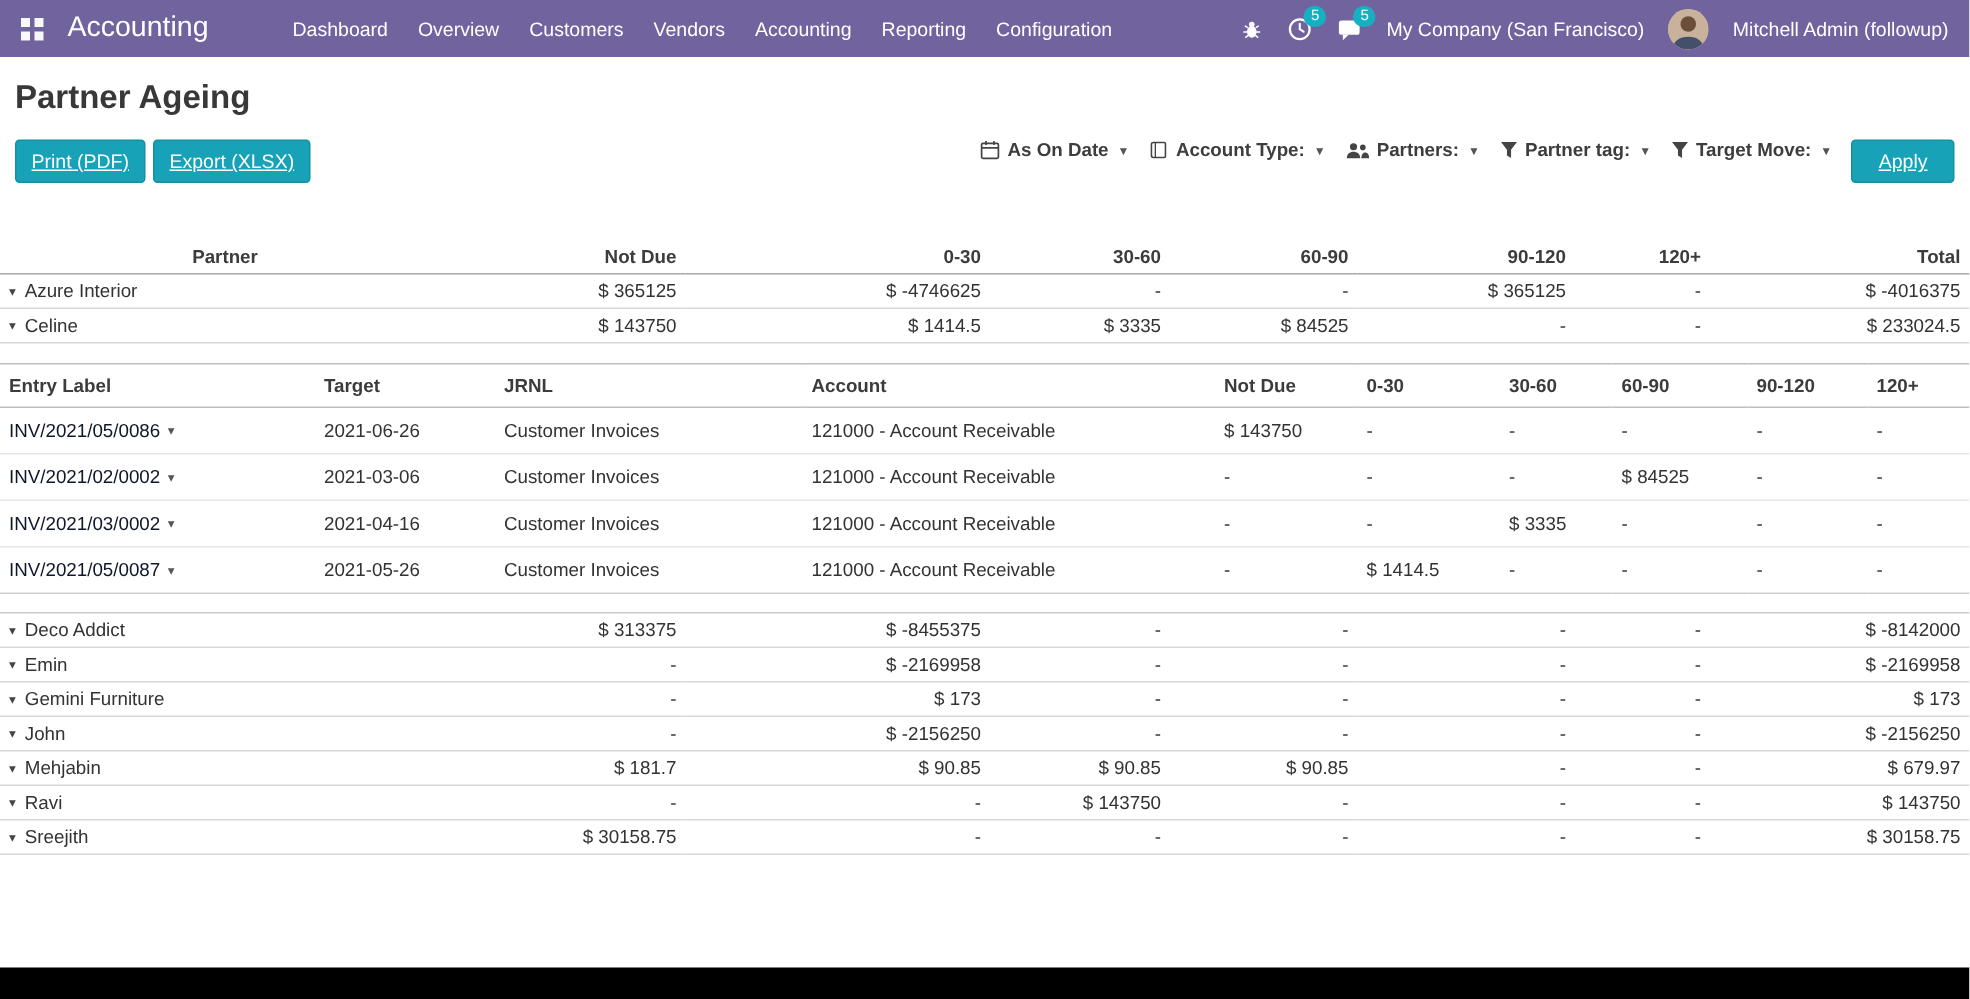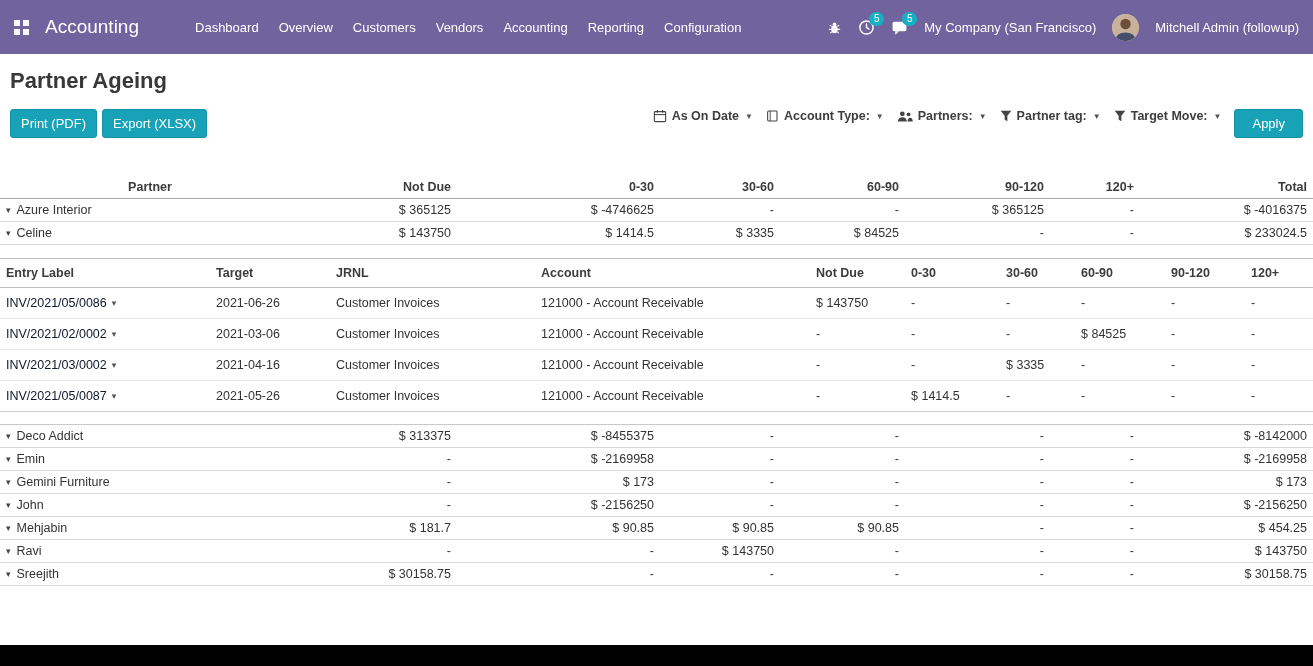--- a/index.html
+++ b/index.html
@@ -5,21 +5,21 @@
   * { box-sizing: border-box; }
   html,body { margin:0; padding:0; }
   body {
     width:1313px; height:666px;
     font-family:"Liberation Sans", sans-serif;
     background:#fff; color:#333;
     position:relative; overflow:hidden;
   }
   
   .navbar {
-    height:54px; background:#71639e; color:#fff;
+    height:38px; background:#71639e; color:#fff;
     display:flex; align-items:center; padding:0 14px;
   }
   .nav-apps {
     display:grid; grid-template-columns:6px 6px; grid-gap:3px;
     cursor:pointer; margin-right:16px;
   }
   .nav-apps i { width:6px; height:6px; background:#fff; opacity:.95; display:block; }
   .brand { font-size:19px; font-weight:400; margin-right:56px; cursor:pointer; white-space:nowrap; }
   .nav-menu { display:flex; gap:20px; font-size:13px;justify-content:center; }
   .nav-menu a { color:#fff; text-decoration:none; cursor:pointer; white-space:nowrap; }
@@ -32,21 +32,21 @@
   }
   .avatar { width:27px; height:27px; border-radius:50%; overflow:hidden; cursor:pointer; flex:0 0 auto; background:#cbb49a; }
   .nav-text { cursor:pointer; white-space:nowrap; }
 
   
   .page-title { font-size:22px; font-weight:bold; color:#383838; margin:14px 10px 0 10px; }
   .actions { margin:14px 10px 0 10px; display:flex; justify-content:space-between; align-items:center; height:31px; }
   .left-btns { display:flex; gap:5px; }
   .btn-teal {
     background:#17a2b8; color:#fff; border:1px solid #1591a5; border-radius:3px;
-    font-size:13px; padding:6px 10px; font-family:inherit; cursor:pointer; white-space:nowrap;
+    font-size:13px; padding:6px 10px; font-family:inherit; cursor:pointer; white-space:nowrap;text-decoration:underline;
   }
   .btn-apply { padding:6px 17px; }
   .filters { display:flex; align-items:flex-start; gap:13px; font-size:12.5px; color:#3d3d3d; }
   .filter { display:flex; align-items:center; gap:5px; cursor:pointer; font-weight:600; white-space:nowrap; }
   .fico { display:inline-flex; }
   .fcaret { font-size:8px; color:#555; margin-left:1px; }
 
   
   table { border-collapse:collapse; table-layout:fixed; width:1313px; font-size:12.5px; color:#333; }
   th, td { padding:4px 6px; overflow:hidden; white-space:nowrap; }
@@ -365,21 +365,21 @@
       <td class="num">$ -2156250</td>
     </tr>
     <tr>
       <td><span class="tri">▾</span><span>Mehjabin</span></td>
       <td class="num">$ 181.7</td>
       <td class="num">$ 90.85</td>
       <td class="num">$ 90.85</td>
       <td class="num">$ 90.85</td>
       <td class="num">-</td>
       <td class="num">-</td>
-      <td class="num">$ 454.25</td>
+      <td class="num">$ 679.97</td>
     </tr>
     <tr>
       <td><span class="tri">▾</span><span>Ravi</span></td>
       <td class="num">-</td>
       <td class="num">-</td>
       <td class="num">$ 143750</td>
       <td class="num">-</td>
       <td class="num">-</td>
       <td class="num">-</td>
       <td class="num">$ 143750</td>

